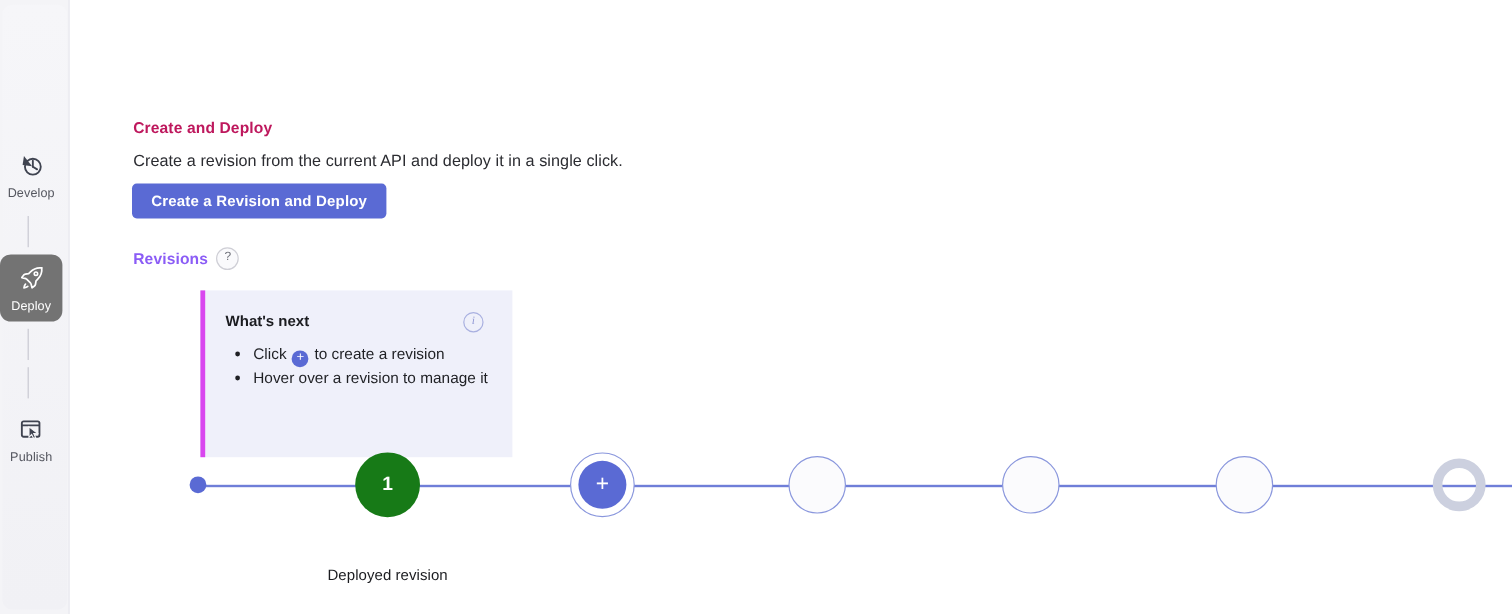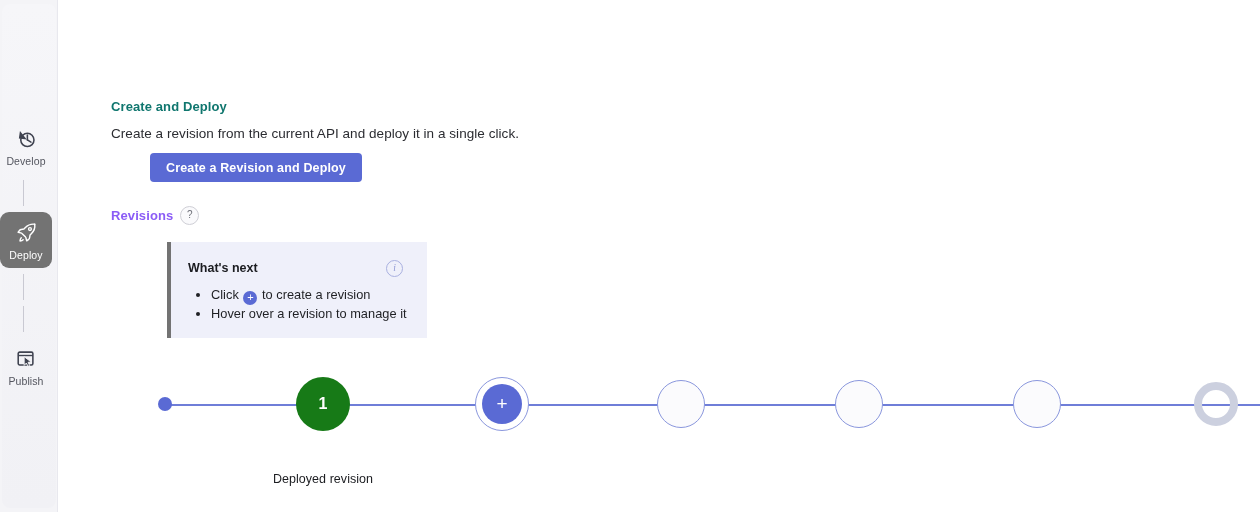--- a/index.html
+++ b/index.html
@@ -87,21 +87,21 @@
     font-size: 19px;
     font-weight: 700;
     letter-spacing: .1px;
     color: #1b1c20;
   }
   .section-title {
     position: absolute;
     left: 52px; top: 99px;
     font-size: 13px;
     font-weight: 700;
-    color: #0f766e;
+    color: #be185d;
     letter-spacing: .1px;
   }
   .section-desc {
     position: absolute;
     left: 52px; top: 126px;
     font-size: 13.5px;
     color: #2b2c31;
     letter-spacing: .05px;
   }
   .primary-btn {
@@ -111,21 +111,20 @@
     padding: 0 16px;
     background: #5a6ad4;
     color: #ffffff;
     border: none;
     border-radius: 4px;
     font-family: "Liberation Sans", sans-serif;
     font-size: 12.5px;
     font-weight: 700;
     letter-spacing: .15px;
     cursor: pointer;
-    margin-left: 40px;
   }
 
   .revisions-row {
     position: absolute;
     left: 52px; top: 206px;
     display: flex;
     align-items: center;
     gap: 7px;
   }
   .revisions-label {
@@ -144,23 +143,23 @@
     line-height: 16px;
     text-align: center;
     cursor: pointer;
   }
 
   
   .callout {
     position: absolute;
     left: 108px; top: 242px;
     width: 260px;
-    height: 96px;
+    height: 139px;
     background: #eff0fa;
-    border-left: 4px solid #737373;
+    border-left: 4px solid #d946ef;
     box-sizing: border-box;
   }
   .callout-head {
     position: absolute;
     left: 17px; top: 19px;
     font-size: 12.5px;
     font-weight: 700;
     color: #1b1c20;
   }
   .info-icon {

